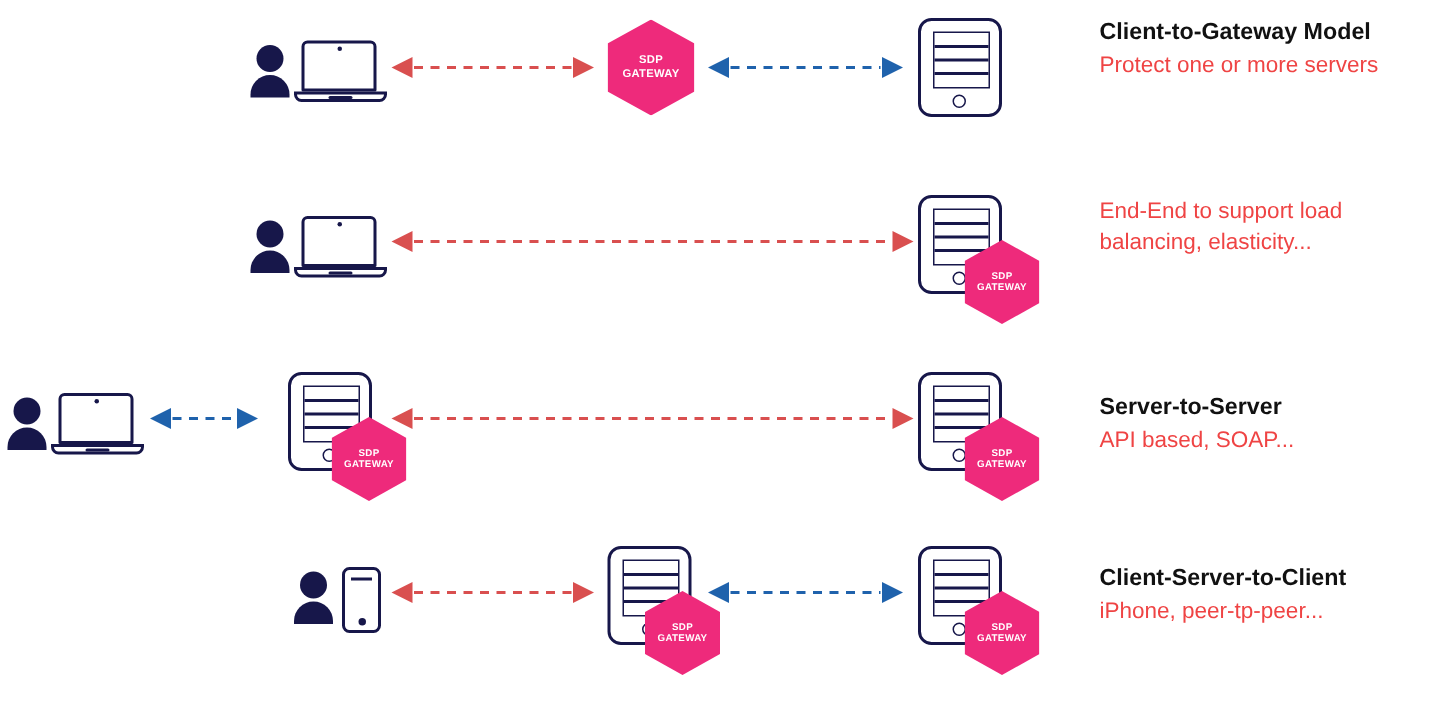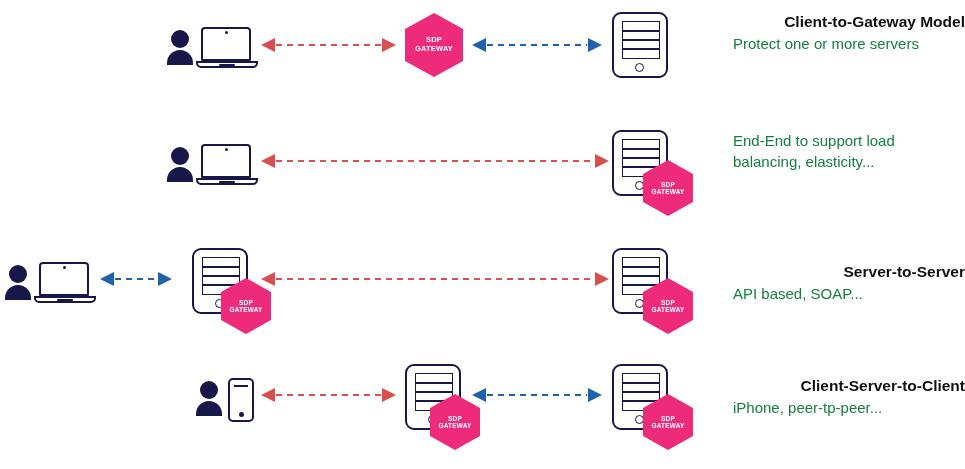--- a/index.html
+++ b/index.html
@@ -215,26 +215,25 @@
     position: absolute;
     left: 733px;
     width: 232px;
   }
   .label .title {
     font-size: 15.5px;
     font-weight: bold;
     color: #111111;
     line-height: 1.35;
     white-space: nowrap;
-    text-align: right;
   }
   .label .sub {
     font-size: 15px;
     font-weight: normal;
-    color: #15803d;
+    color: #ef4444;
     line-height: 1.42;
   }
 </style>
 </head>
 <body>
 
 <div id="diagram">
 
   <div class="row row-0">
 

